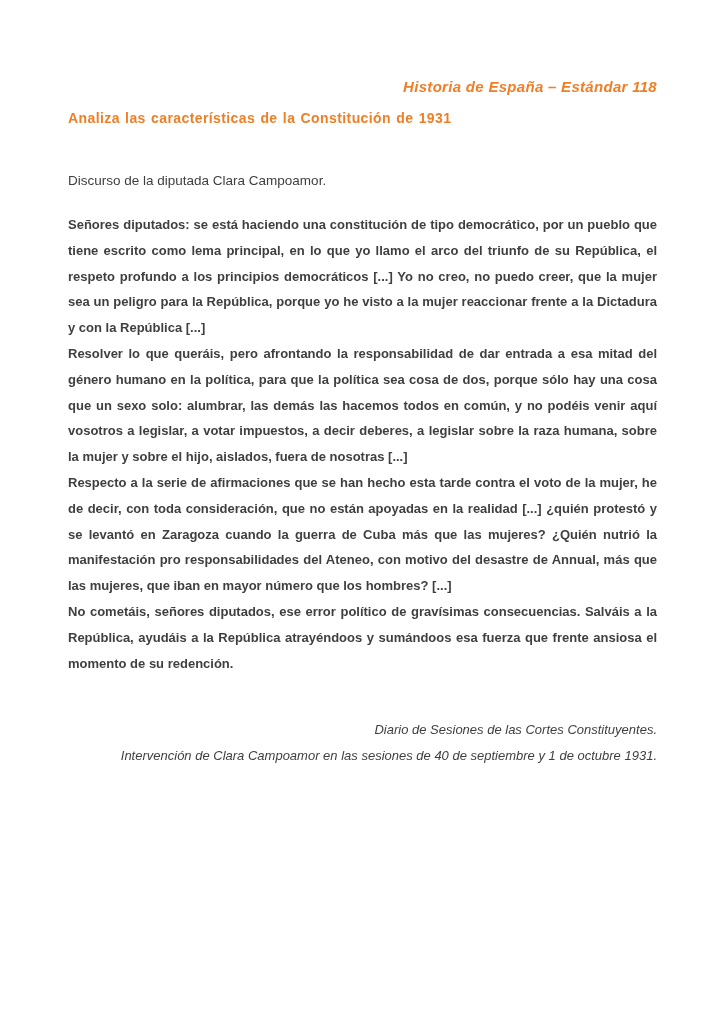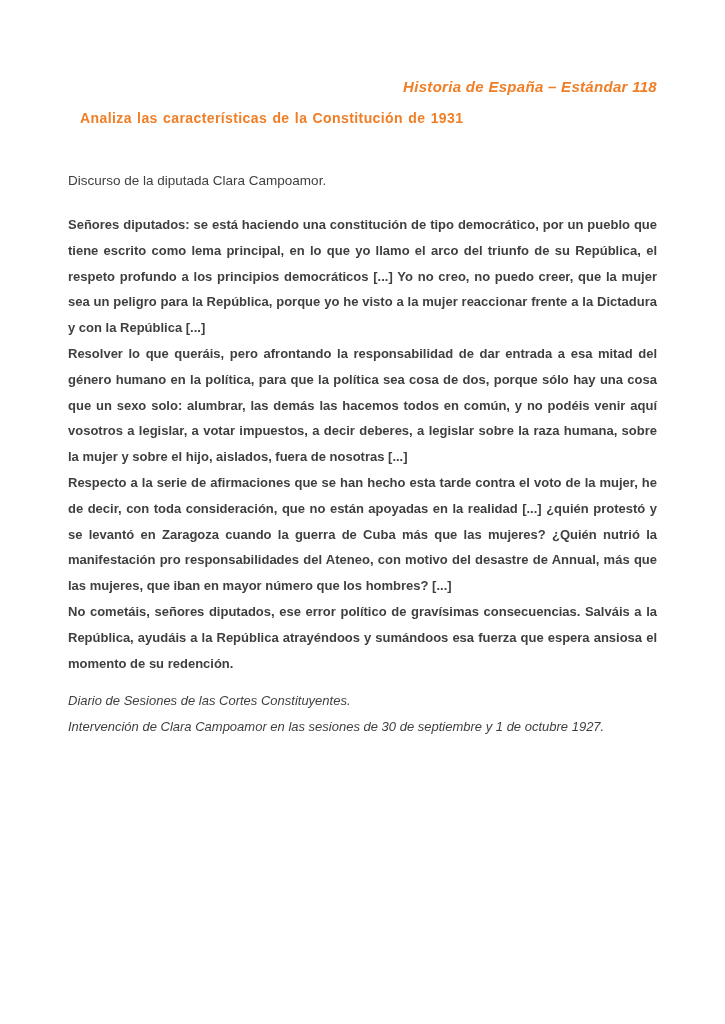--- a/index.html
+++ b/index.html
@@ -27,62 +27,62 @@
     letter-spacing:0.3px;
   }
   .section-title{
     margin-top:15px;
     text-align:left;
     color:var(--accent);
     font-size:14px;
     font-weight:bold;
     letter-spacing:0.4px;
     word-spacing:1px;
-    margin-left:12px;
   }
   .doc-title{
     margin-top:47px;
     text-align:left;
     color:var(--body-text);
     font-size:13.5px;
   }
   .body-text{
     margin-top:24px;
   }
   .body-text p{
     color:var(--body-text);
     font-size:13px;
     line-height:25.8px;
     text-align:justify;
     font-weight:bold;
   }
   .citation{
-    margin-top:12px;
+    margin-top:41px;
     color:var(--body-text);
     font-size:13px;
     font-style:italic;
     line-height:25.5px;
+    text-align:right;
   }
 </style>
 </head>
 <body>
 
 <div class="page">
 
   <div class="header-right">Historia de España – Estándar 118</div>
 
   <div class="section-title">Analiza las características de la Constitución de 1931</div>
 
   <div class="doc-title">Discurso de la diputada Clara Campoamor.</div>
 
   <div class="body-text">
     <p>Señores diputados: se está haciendo una constitución de tipo democrático, por un pueblo que tiene escrito como lema principal, en lo que yo llamo el arco del triunfo de su República, el respeto profundo a los principios democráticos [...] Yo no creo, no puedo creer, que la mujer sea un peligro para la República, porque yo he visto a la mujer reaccionar frente a la Dictadura y con la República [...]</p>
     <p>Resolver lo que queráis, pero afrontando la responsabilidad de dar entrada a esa mitad del género humano en la política, para que la política sea cosa de dos, porque sólo hay una cosa que un sexo solo: alumbrar, las demás las hacemos todos en común, y no podéis venir aquí vosotros a legislar, a votar impuestos, a decir deberes, a legislar sobre la raza humana, sobre la mujer y sobre el hijo, aislados, fuera de nosotras [...]</p>
     <p>Respecto a la serie de afirmaciones que se han hecho esta tarde contra el voto de la mujer, he de decir, con toda consideración, que no están apoyadas en la realidad [...] ¿quién protestó y se levantó en Zaragoza cuando la guerra de Cuba más que las mujeres? ¿Quién nutrió la manifestación pro responsabilidades del Ateneo, con motivo del desastre de Annual, más que las mujeres, que iban en mayor número que los hombres? [...]</p>
-    <p>No cometáis, señores diputados, ese error político de gravísimas consecuencias. Salváis a la República, ayudáis a la República atrayéndoos y sumándoos esa fuerza que espera ansiosa el momento de su redención.</p>
+    <p>No cometáis, señores diputados, ese error político de gravísimas consecuencias. Salváis a la República, ayudáis a la República atrayéndoos y sumándoos esa fuerza que frente ansiosa el momento de su redención.</p>
   </div>
 
   <div class="citation">
     <div>Diario de Sesiones de las Cortes Constituyentes.</div>
-    <div>Intervención de Clara Campoamor en las sesiones de 30 de septiembre y 1 de octubre 1927.</div>
+    <div>Intervención de Clara Campoamor en las sesiones de 40 de septiembre y 1 de octubre 1931.</div>
   </div>
 
 </div>
 
 </body></html>

